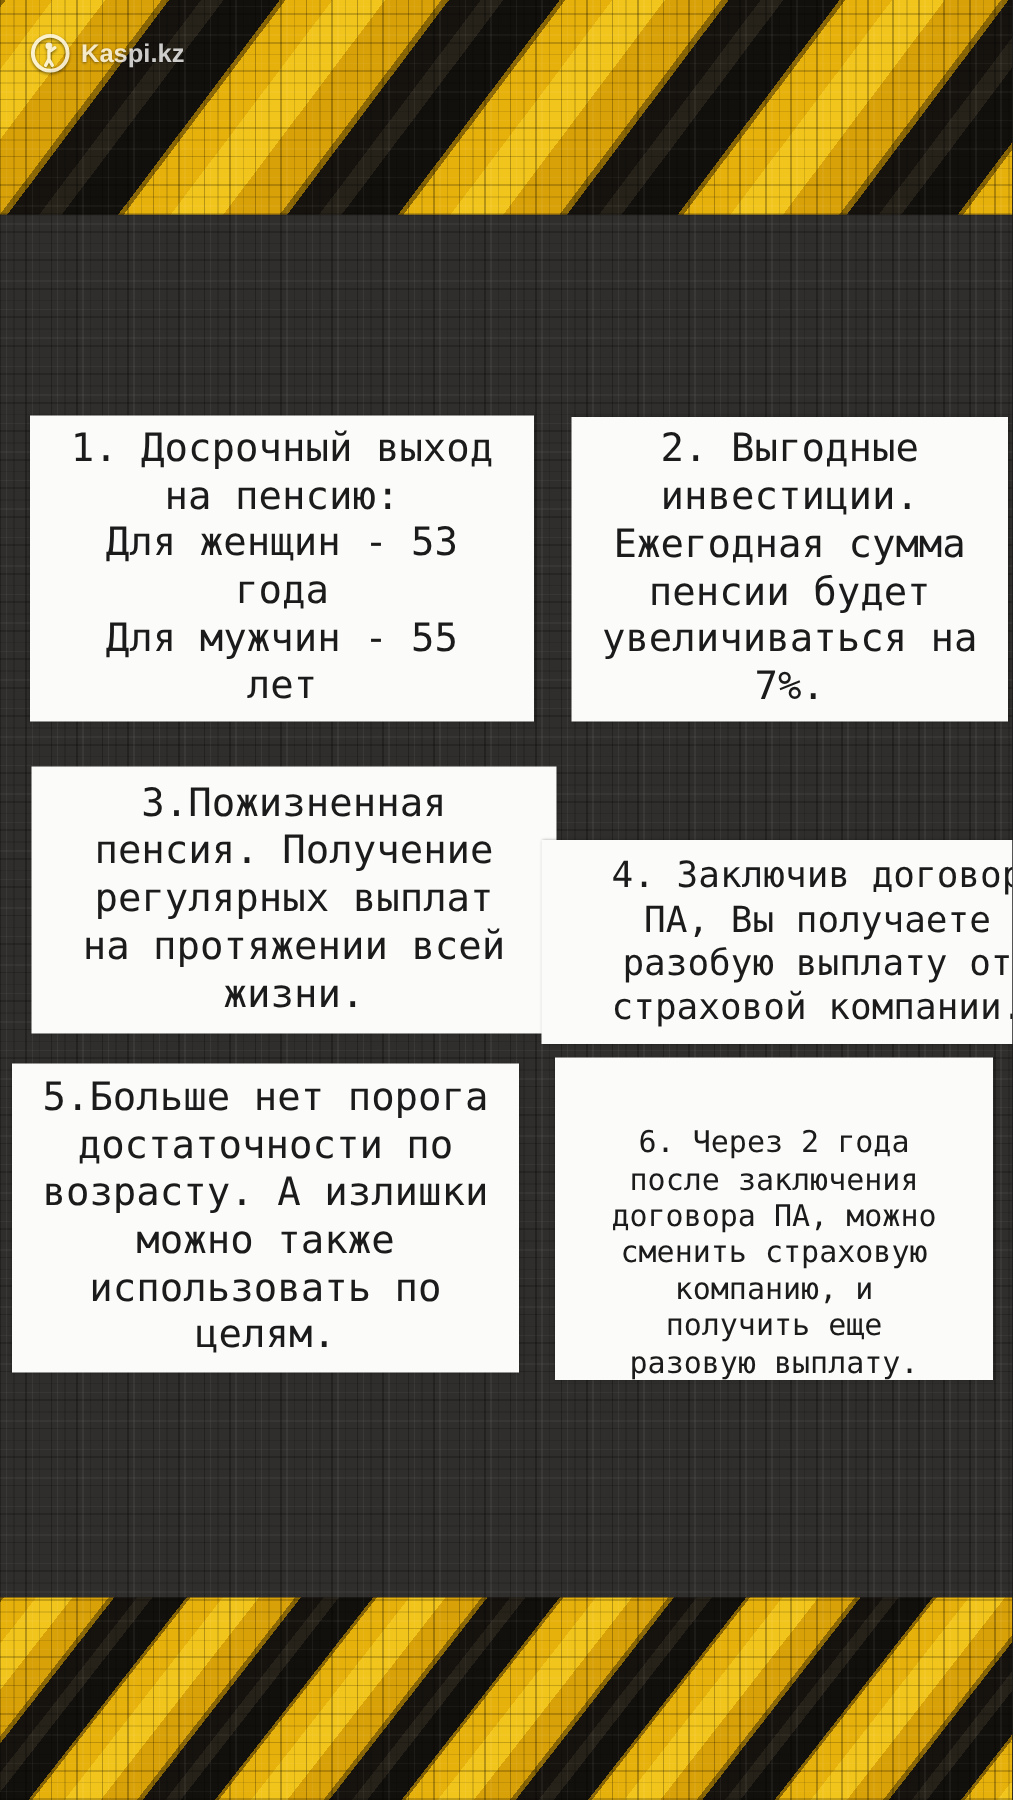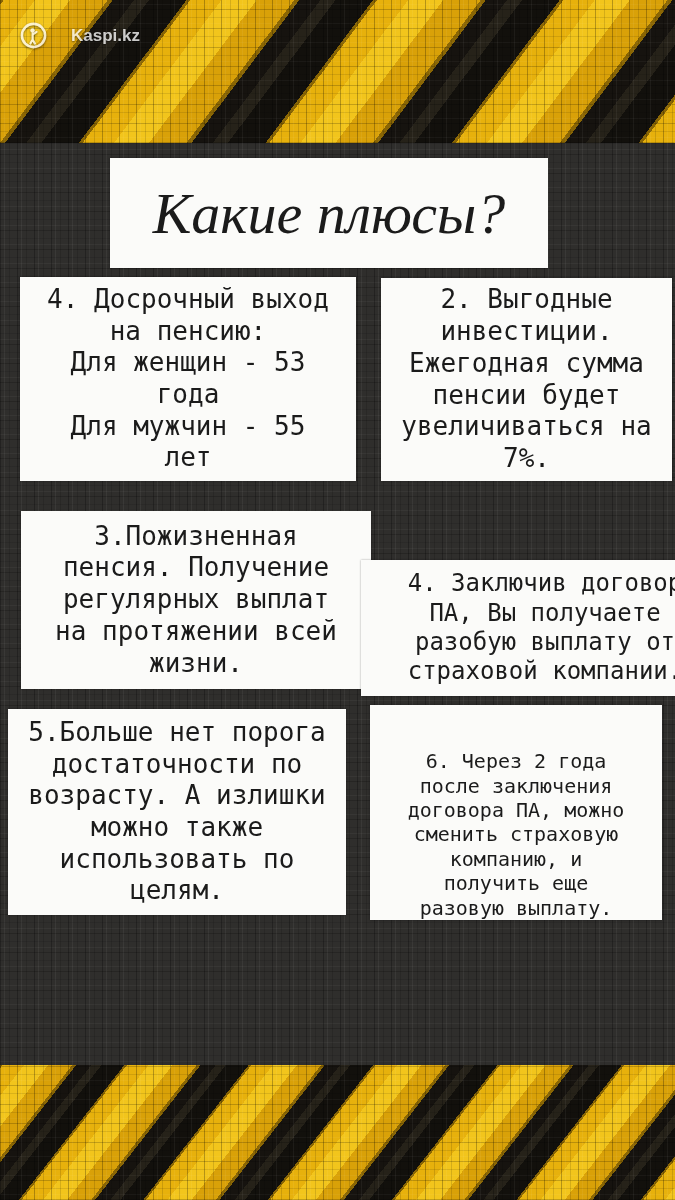--- a/index.html
+++ b/index.html
@@ -47,21 +47,21 @@
         var(--stripe-yellow,#e7b10c) 2px 19px,
         #f2c51c 19px 38px,
         #d9a108 38px 57px,
         #8a6604 57px 60px,
         var(--stripe-black,#17140f) 60px 72px,
         #262219 72px 80px,
         #12100c 80px 98px);
   }
   .watermark{
     position:absolute;left:20px;top:22px;
-    display:flex;align-items:center;gap:24px;
+    display:flex;align-items:center;gap:7px;
     color:var(--watermark-color,#ffffff);
     opacity:.78;
     font-family:"Liberation Sans","DejaVu Sans",sans-serif;
     font-weight:bold;font-size:17px;
     text-shadow:0 1px 2px rgba(0,0,0,.65);
   }
   .wm-icon{filter:drop-shadow(0 1px 1px rgba(0,0,0,.6));}
   .panel{
     position:absolute;
     background:var(--card-bg,#fbfbf9);
@@ -97,26 +97,23 @@
 
   <div class="watermark">
     <svg class="wm-icon" width="27" height="27" viewBox="0 0 27 27" aria-hidden="true">
       <circle cx="13.5" cy="13.5" r="11.6" fill="none" stroke="#ffffff" stroke-width="2.6"></circle>
       <circle cx="12.6" cy="8.6" r="2.3" fill="#ffffff"></circle>
       <path d="M12.6 11.5 L12.6 17.5 M12.6 12.6 L16.6 9.8 M12.6 17.5 L10.4 21.6 M12.6 17.5 L14.9 21.6" fill="none" stroke="#ffffff" stroke-width="2.2" stroke-linecap="round"></path>
     </svg>
     <span class="wm-label">Kaspi.kz</span>
   </div>
 
-  <div class="panel title-card">
-    <div>Какие плюсы?</div>
-  </div>
 
   <div class="panel card c1">
-    <div class="card-text">4. Досрочный выход
+    <div class="card-text">1. Досрочный выход
 на пенсию:
 Для женщин - 53
 года
 Для мужчин - 55
 лет</div>
   </div>
 
   <div class="panel card c2">
     <div class="card-text">2. Выгодные
 инвестиции.

